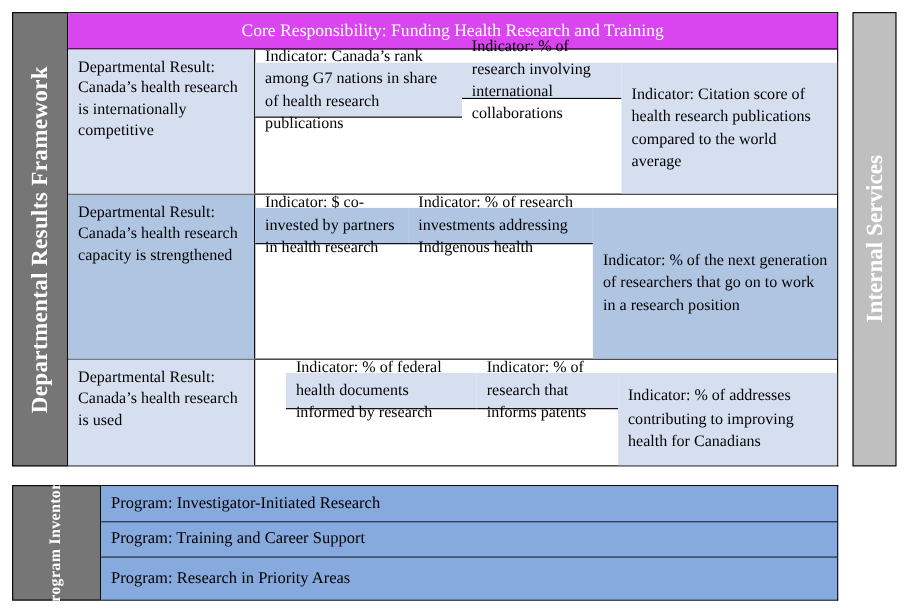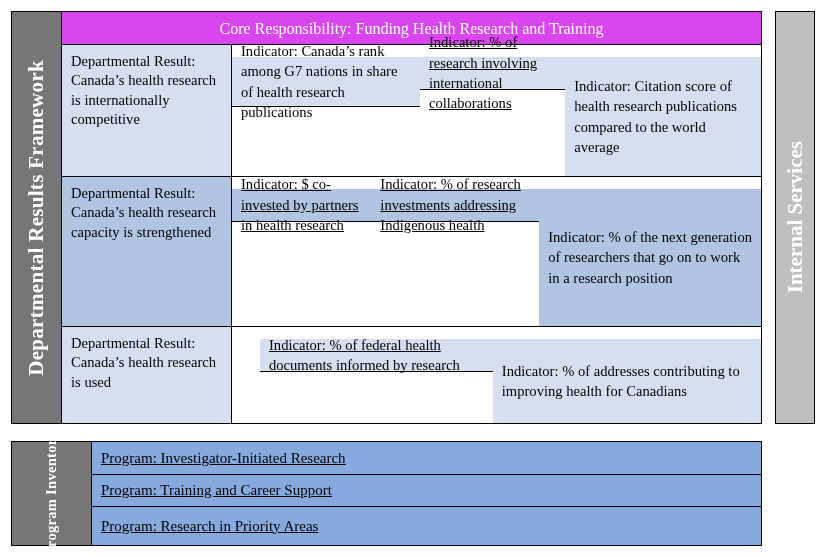--- a/index.html
+++ b/index.html
@@ -118,21 +118,21 @@
   .indicator-cell:last-child { border-bottom: none; }
 
   
   .tint-light .result-cell,
   .tint-light .indicator-cell { background: #d5dff0; }
   .tint-mid .result-cell,
   .tint-mid .indicator-cell { background: #b0c5e2; }
 
   
   .h-tall  { height: 50px; }
-  .h-short { height: 33px; text-decoration: underline; }
+  .h-short { height: 33px; }
 
   #group-1 { height: 132px; }
   #group-2 { height: 150px; }
   #group-3 { height: 96px; gap: 28px; }
 
   
   #internal-services {
     position: absolute;
     left: 775px;
     top: 11px;
@@ -178,21 +178,20 @@
   }
 
   #program-list {
     flex: 1 1 auto;
     border: 1.5px solid #000000;
     border-left: none;
     box-sizing: border-box;
     display: flex;
     flex-direction: column;
     background: #86aade;
-    text-decoration: underline;
   }
 
   .program-cell {
     box-sizing: border-box;
     background: #86aade;
     border-bottom: 1.5px solid #000000;
     padding: 0 9px;
     font-size: 15px;
     color: #000000;
     display: flex;
@@ -233,20 +232,21 @@
           <div class="indicator-cell h-short">Indicator: $ co-invested by partners in health research</div>
           <div class="indicator-cell h-short">Indicator: % of research investments addressing Indigenous health</div>
           <div class="indicator-cell">Indicator: % of the next generation of researchers that go on to work in a research position</div>
         </div>
       </div>
 
       <div id="group-3" class="result-group tint-light">
         <div class="result-cell">Departmental Result: Canada’s health research is used</div>
         <div class="indicators">
           <div class="indicator-cell h-short">Indicator: % of federal health documents informed by research</div>
+          <div class="indicator-cell h-short">Indicator: % of research that informs patents</div>
           <div class="indicator-cell">Indicator: % of addresses contributing to improving health for Canadians</div>
         </div>
       </div>
 
     </div>
   </div>
 </div>
 
 <div id="internal-services">
   <span class="vtext">Internal Services</span>

